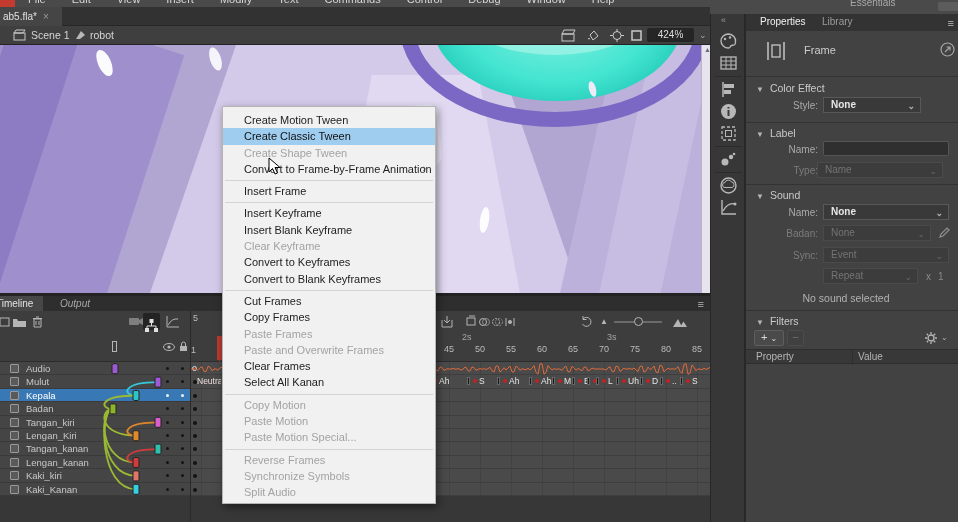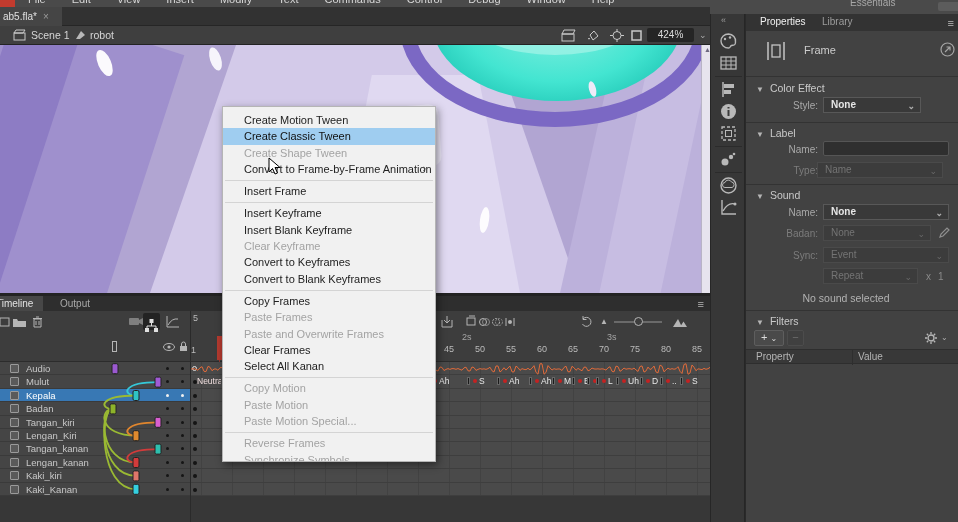--- a/index.html
+++ b/index.html
@@ -39,21 +39,21 @@
   
   #stage { left:0; top:45px; width:710px; height:248px; background:#b1a5d2; overflow:hidden; }
   .shape { position:absolute; }
   #stage-scroll { position:absolute; left:701px; top:45px; width:9px; height:248px; background:#e7e4ee; border-left:1px solid #b9b4c6; }
   #stage-scroll .arr { position:absolute; top:1px; left:2px; font-size:7px; color:#6d6880; }
 
   
   #timeline { left:0; top:293px; width:710px; height:229px; background:#3d3d3d; border-top:3px solid #232323; }
   .tl-tab { position:absolute; top:0; height:15px; font-size:10px; line-height:15px; padding:0 10px; }
   #tl-tab-timeline { left:-14px; background:#474747; color:#e2e2e2; }
-  #tl-tab-output { left:50px; color:#a8a8a8; }
+  #tl-tab-output { left:50px; color:#a8a8a8;font-style:italic; }
   #tl-tabrow { position:absolute; left:0; top:0; width:710px; height:15px; background:#2e2e2e; }
   #tl-toolbar { position:absolute; left:0; top:15px; width:710px; height:23px; background:#3d3d3d; }
   #tl-toolbar svg, #tl-toolbar .tbi { position:absolute; top:4px; }
   .tbox { position:absolute; width:17px; height:17px; top:2px; background:#232323; border-radius:2px; }
   #tl-headerrow { position:absolute; left:0; top:38px; width:710px; height:28px; border-bottom:1px solid #2c2c2c; }
   #tl-vsplit { position:absolute; left:190px; top:15px; width:1px; height:214px; background:#2a2a2a; }
   #layers { position:absolute; left:0; top:66px; width:190px; height:134px; }
   .layer-row { position:absolute; left:0; width:190px; height:13.4px; background:#454545; border-bottom:1px solid #3a3a3a; }
   .layer-row.sel { background:#3878b4; }
   .layer-row .lname { position:absolute; left:26px; top:1px; font-size:9.5px; color:#c8c8c8; }
@@ -75,21 +75,21 @@
   #playhead { position:absolute; left:217px; top:40px; width:5px; height:24px; background:#b53a2f; }
   #playhead-line { position:absolute; left:219px; top:64px; width:1px; height:136px; background:rgba(181,58,47,.75); }
   .kf-label { position:absolute; font-size:8.5px; color:#e8e8e8; top:1px; }
   .kf-dot { position:absolute; top:4px; width:4px; height:4px; border-radius:50%; background:#c32222; }
   .kf-flag { position:absolute; top:2px; width:3px; height:8px; background:#1a1a1a; border:1px solid #666; }
   .ff-dot { position:absolute; width:4px; height:4px; border-radius:50%; background:#141414; top:5px; }
   .ff-hollow { position:absolute; width:5px; height:5px; border-radius:50%; border:1px solid #ddd; top:4px; background:transparent; }
   #neutral-label { position:absolute; left:7px; top:1px; width:24px; overflow:hidden; font-size:8.5px; color:#f0dede; white-space:nowrap; }
 
   
-  #ctxmenu { left:222px; top:106px; width:214px; height:356px; background:#f1f1f1;
+  #ctxmenu { left:222px; top:106px; width:214px; height:398px; background:#f1f1f1;
              border:1px solid #b5b5b5; box-shadow:2px 3px 8px rgba(0,0,0,.45); z-index:50;
              display:flex; flex-direction:column; padding-top:5px; overflow:hidden; }
   .mi { height:16.3px; flex:0 0 16.3px; font-size:11px; color:#222; line-height:16.3px; padding-left:21px; position:relative; white-space:nowrap; }
   .mi.dis { color:#a3a3a3; }
   .mi.hl { background:#9fcdf0; color:#111; }
   .mi .sub { position:absolute; right:9px; top:0; font-size:10px; color:#444; }
   .msep { height:6px; flex:0 0 6px; position:relative; }
   .msep::after { content:""; position:absolute; left:2px; right:2px; top:3px; height:1px; background:#d4d4d4; }
   #cursor { position:absolute; left:45px; top:50px; z-index:5; }
 
@@ -581,20 +581,21 @@
       <div class="mi">Convert to Frame-by-Frame Animation<span class="sub">›</span></div>
       <div class="msep"></div>
       <div class="mi">Insert Frame</div>
       <div class="msep"></div>
       <div class="mi">Insert Keyframe</div>
       <div class="mi">Insert Blank Keyframe</div>
       <div class="mi dis">Clear Keyframe</div>
       <div class="mi">Convert to Keyframes</div>
       <div class="mi">Convert to Blank Keyframes</div>
       <div class="msep"></div>
+      <div class="mi">Cut Frames</div>
       <div class="mi">Copy Frames</div>
       <div class="mi dis">Paste Frames</div>
       <div class="mi dis">Paste and Overwrite Frames</div>
       <div class="mi">Clear Frames</div>
       <div class="mi">Select All Kanan</div>
       <div class="msep"></div>
       <div class="mi dis">Copy Motion</div>
       <div class="mi dis">Paste Motion</div>
       <div class="mi dis">Paste Motion Special...</div>
       <div class="msep"></div>

